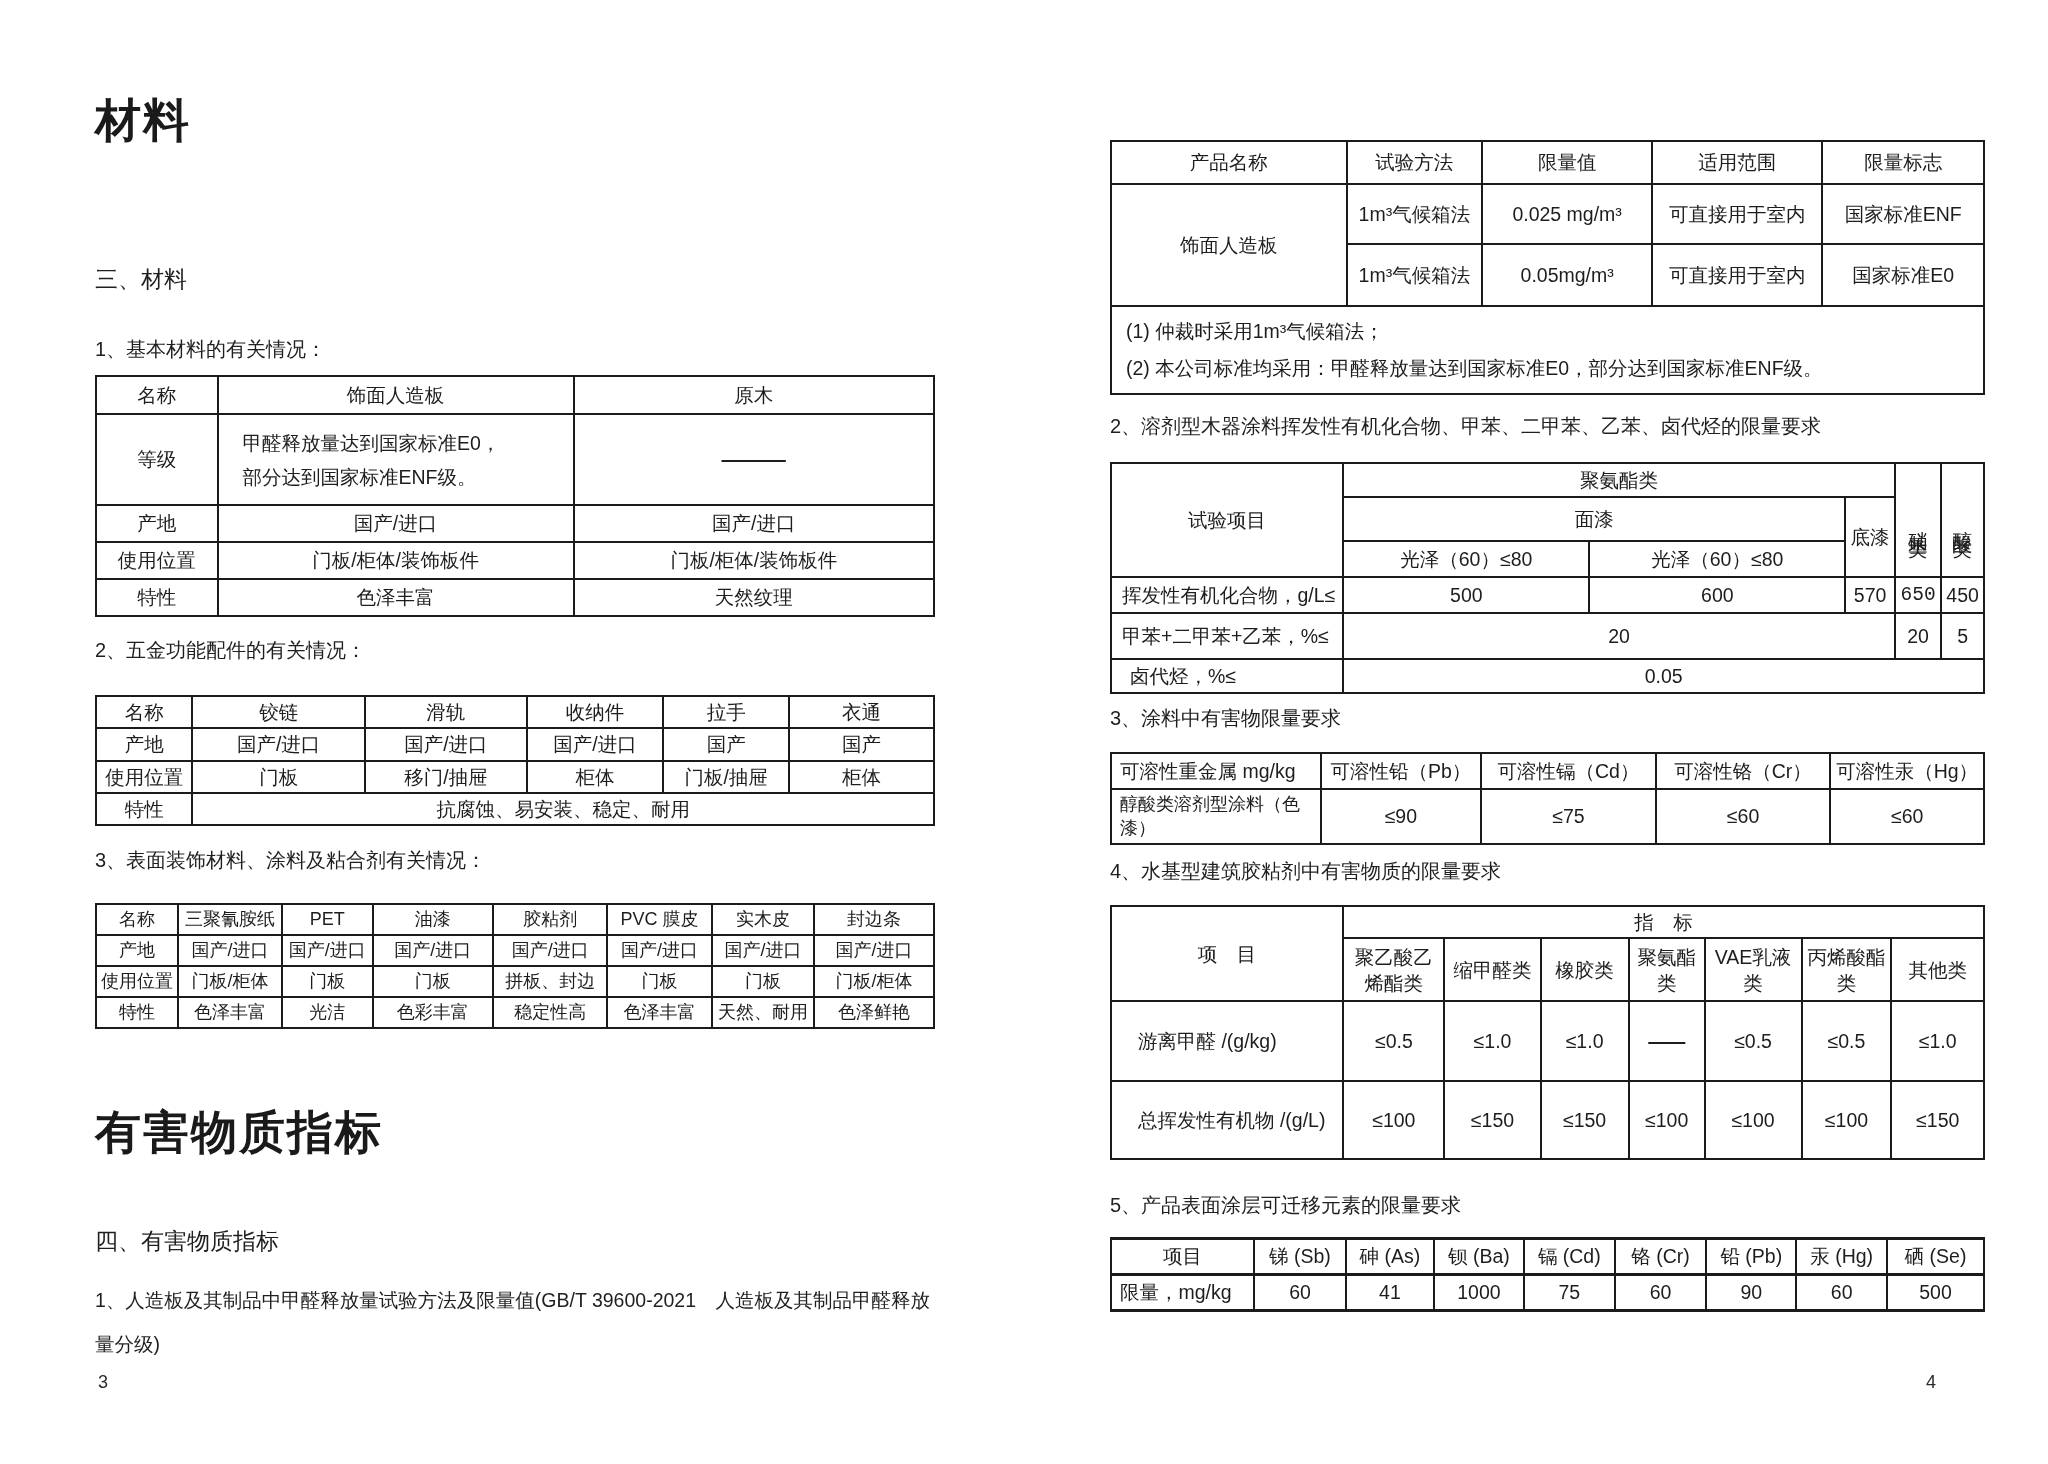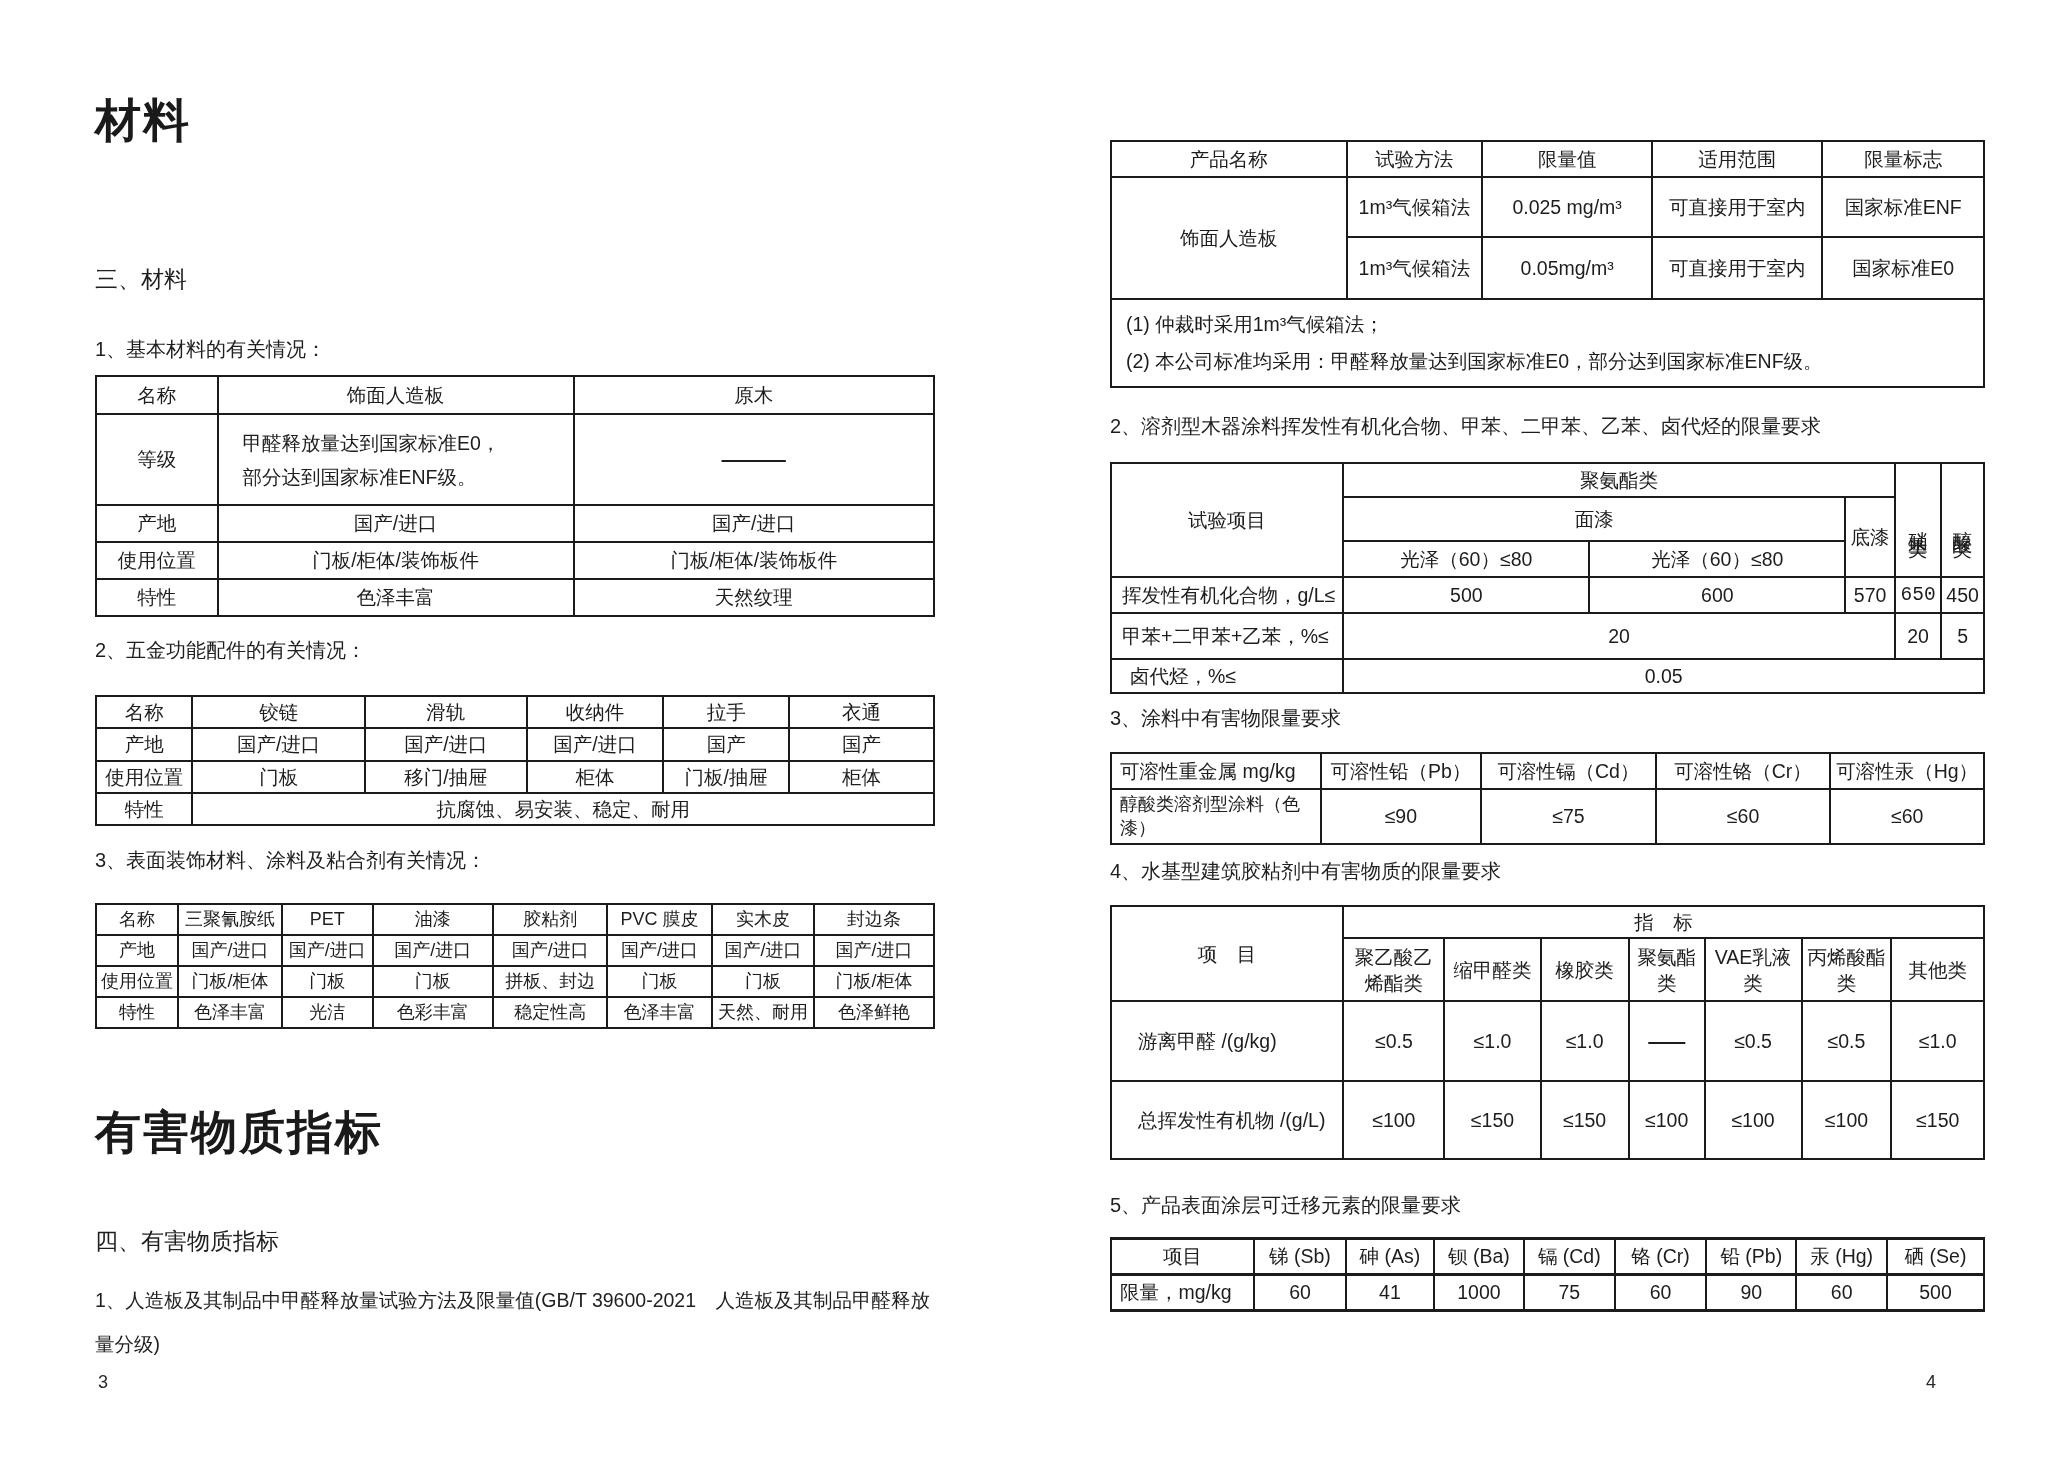--- a/index.html
+++ b/index.html
@@ -193,21 +193,21 @@
   <div class="abs" style="left:1110px;top:140px;width:875px;">
     <table>
       <colgroup>
           <col style="width:27%">
           <col style="width:15.5%">
           <col style="width:19.5%">
           <col style="width:19.5%">
           <col style="width:18.5%">
         </colgroup>
       <tbody>
-          <tr style="height:36px;">
+          <tr style="height:43px;">
         <td>产品名称</td>
         <td>试验方法</td>
         <td>限量值</td>
         <td>适用范围</td>
         <td>限量标志</td>
       </tr>
       <tr style="height:60px;">
         <td rowspan="2">饰面人造板</td>
         <td>1m³气候箱法</td>
         <td>0.025 mg/m³</td>

